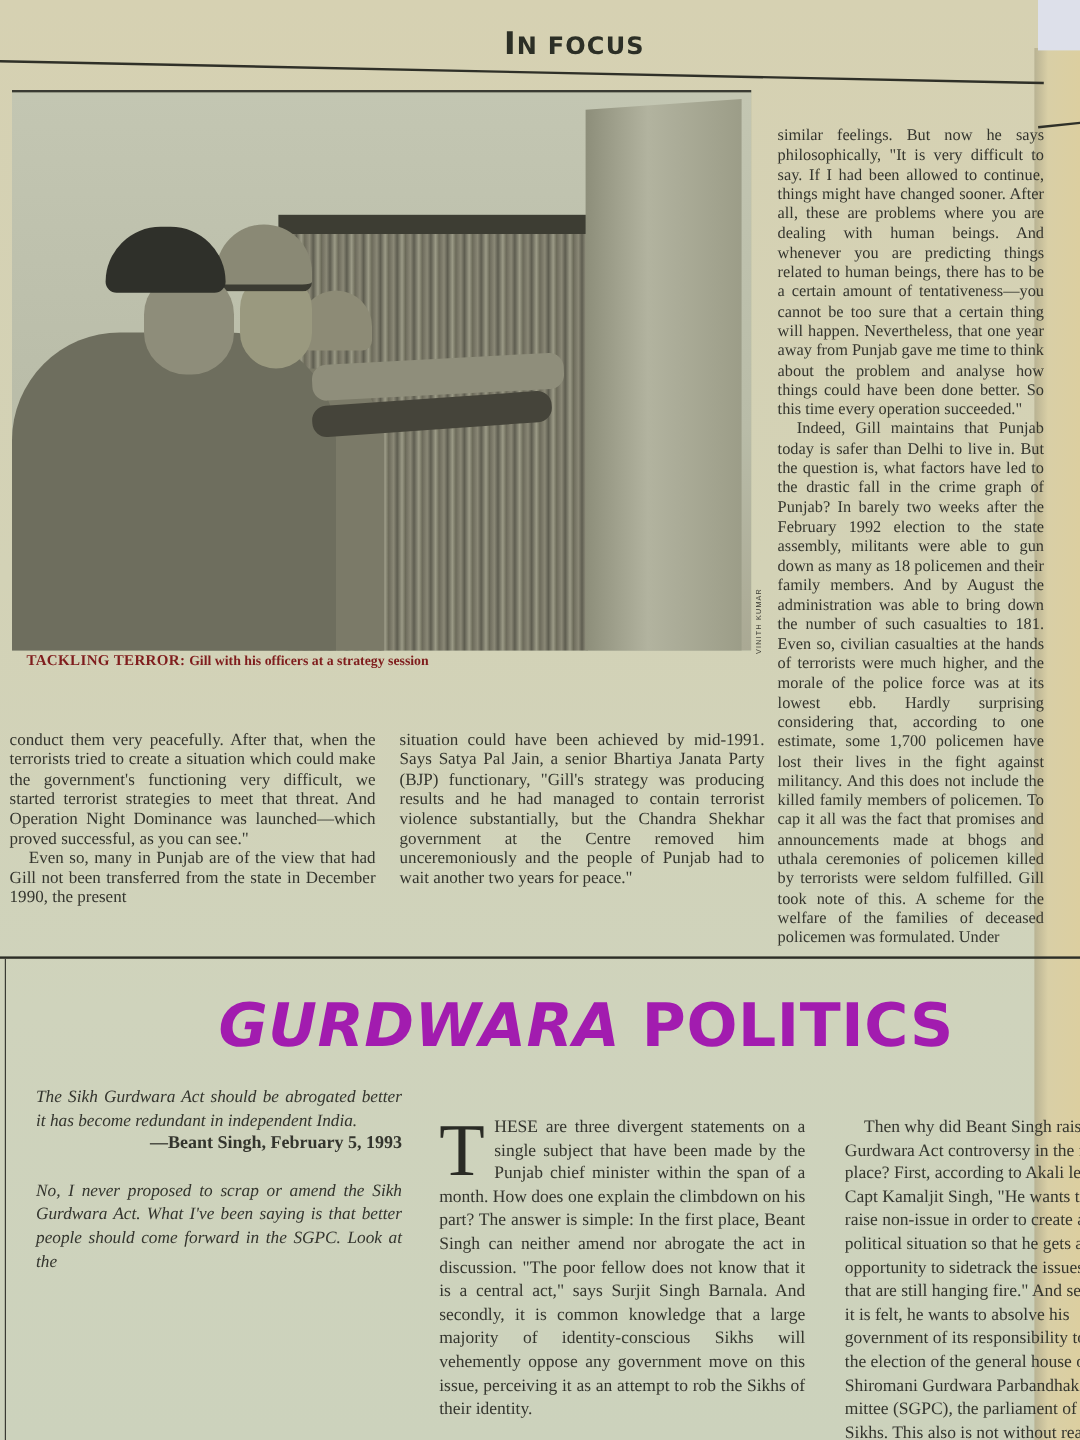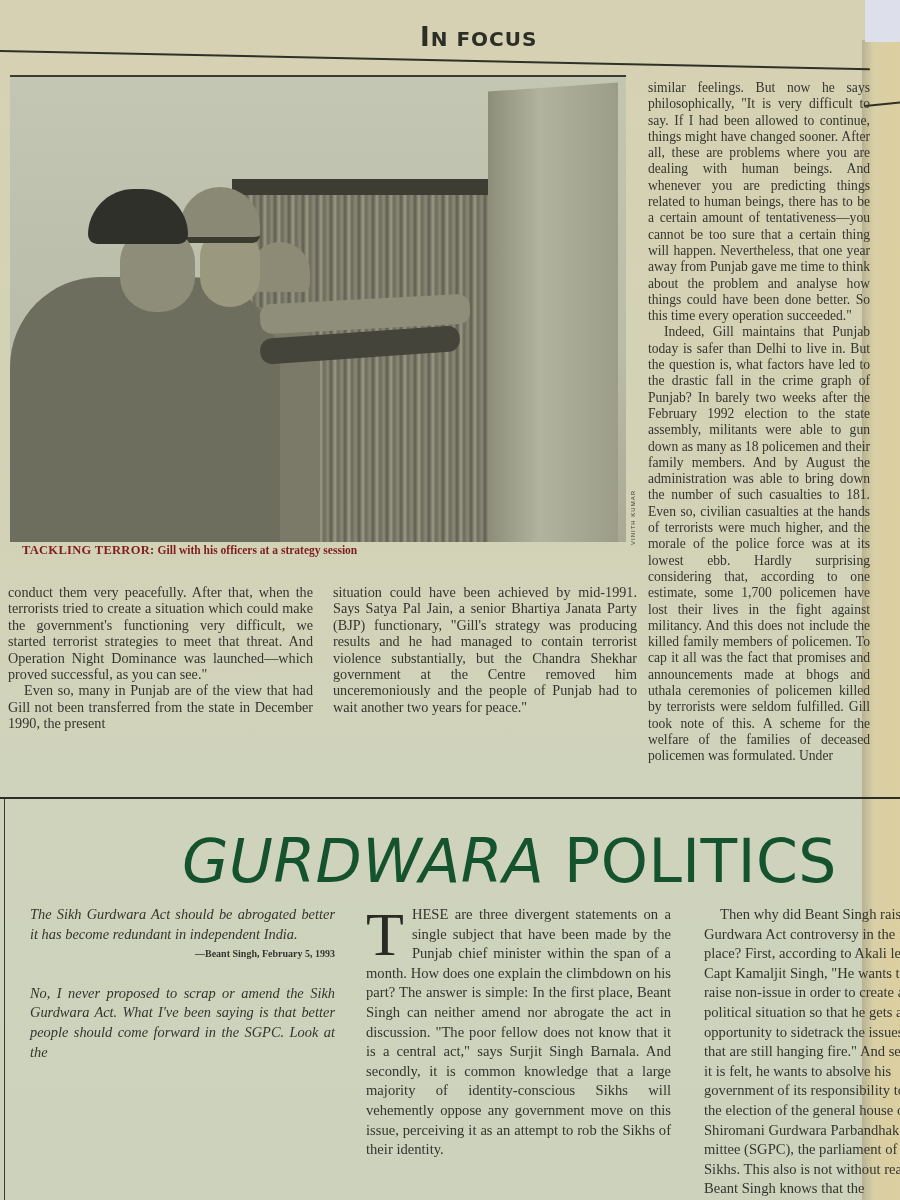--- a/index.html
+++ b/index.html
@@ -67,49 +67,49 @@
     }
     .caption {
       position: absolute; left: 22px; top: 543px;
       font-size: 12.5px; color: #7f1d1d;
     }
     .caption .lead { font-weight: bold; letter-spacing: 0.3px; }
     .caption .rest { font-weight: bold; font-size: 11.5px; }
 
     .col {
       position: absolute; font-size: 14.2px; line-height: 16.4px;
-      text-align: justify; color: #34352e;
+      text-align: justify; color: #34352e; margin-top: 25px;
     }
     .col p { margin: 0; }
     .col p.indent { text-indent: 16px; }
     .col-a { left: 8px; top: 584px; width: 305px; }
     .col-b { left: 333px; top: 584px; width: 304px; }
     .col-c { left: 648px; top: 80px; width: 222px; font-size: 13.6px; line-height: 16.3px; }
     .col-c p { white-space: normal; }
 
     .divider {
       position: absolute; left: 0; top: 797px; width: 900px; height: 0;
       border-top: 2px solid #2c2d26;
     }
     .panel-border {
       position: absolute; left: 4px; top: 799px; width: 0; height: 401px;
       border-left: 1.5px solid #3a3b33;
     }
 
     .headline {
       position: absolute; left: 182px; top: 826px;
-      font-family: "DejaVu Sans", sans-serif; font-weight: 400; font-size: 60px;
-      letter-spacing: 0.5px; color: #14532d; white-space: nowrap;
+      font-family: "DejaVu Sans", sans-serif; font-weight: 700; font-size: 50px;
+      letter-spacing: 0.5px; color: #a21caf; white-space: nowrap;
     }
     .headline .it { font-style: italic; }
 
     .quotes { position: absolute; left: 30px; top: 905px; width: 305px; font-size: 14.4px; line-height: 19.6px; color:#34352e; }
     .quote { margin-bottom: 20px; }
     .quote .q { font-style: italic; text-align: justify; }
-    .quote .attr { text-align: right; font-weight: bold; font-family: "Liberation Serif", serif; font-size: 10px; }
+    .quote .attr { text-align: right; font-weight: bold; font-family: "Liberation Serif", serif; font-size: 15px; }
 
     .col-d { left: 366px; top: 905px; width: 305px; font-size: 14.6px; line-height: 19.6px; }
     .dropcap {
       float: left; font-size: 62px; line-height: 52px; margin: 3px 8px 0 0;
       font-family: "Liberation Serif", serif; color:#2a2b25;
     }
     .col-e { left: 704px; top: 905px; width: 200px; font-size: 14.6px; line-height: 19.6px; text-align: left; white-space: nowrap; overflow: hidden; }
   </style>
 </head>
 <body>

